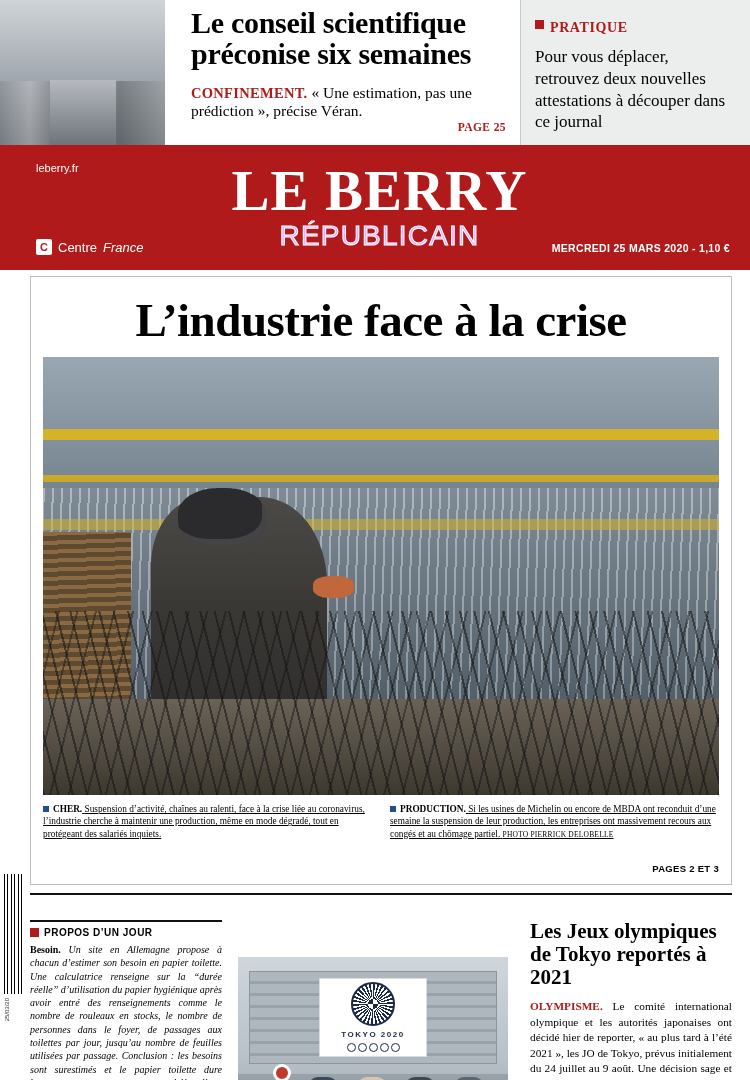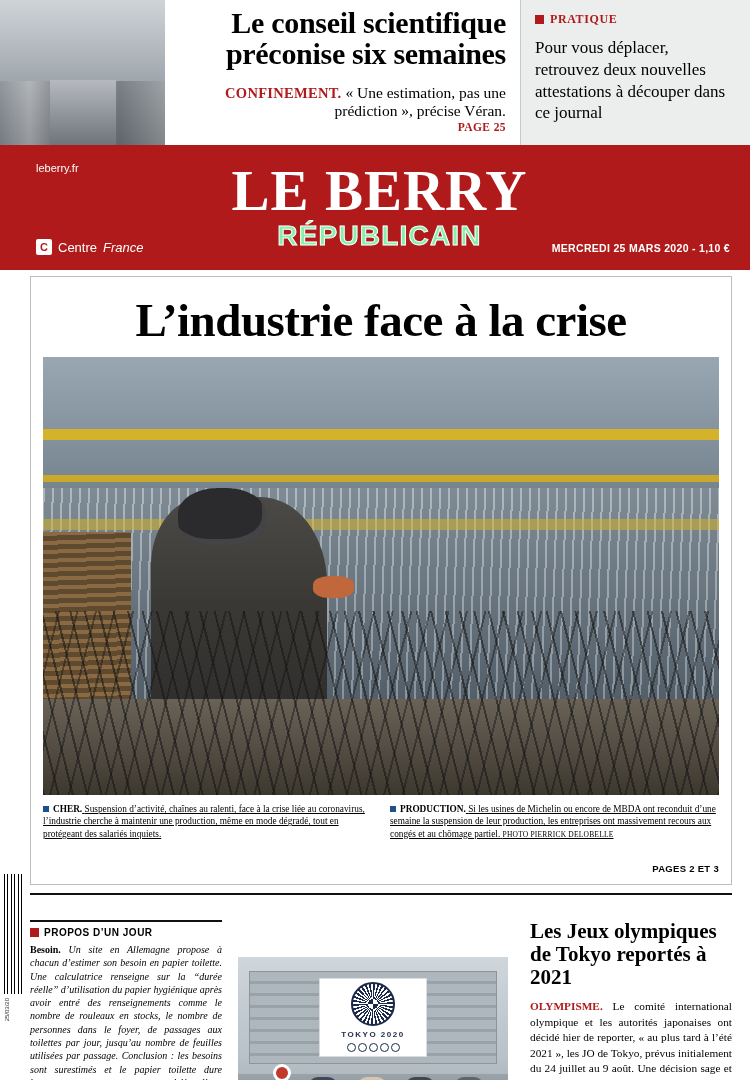--- a/index.html
+++ b/index.html
@@ -22,62 +22,62 @@
       position: relative; overflow: hidden;
   }
   .top-photo::after {
     content:""; position:absolute; left:30%; top:55%; width:40%; height:45%;
     background: linear-gradient(180deg,#b6bac0,#6e7479);
   }
   .top-photo::before {
     content:""; position:absolute; left:0; top:0; width:100%; height:56%;
     background: linear-gradient(180deg,#cfd4d8,#9fa6ad);
   }
-  .top-mid { flex: 1; padding: 8px 14px 6px 26px; position: relative; text-align: right; }
+  .top-mid { flex: 1; padding: 8px 14px 6px 26px; position: relative; }
   .top-mid h1 {
     font-size: 30px; line-height: 1.03; font-weight: 700; letter-spacing: -0.3px;
   }
   .top-mid .kicker-line {
     margin-top: 14px; font-size: 15.5px; line-height: 1.2;
   }
   .top-mid .kicker {
     color: #b01a1a; font-weight: 700; font-size: 14.5px; letter-spacing: .3px;
   }
   .page-ref {
     position: absolute; right: 14px; bottom: 12px;
     color: #b01a1a; font-weight: 700; font-size: 11.5px; letter-spacing: .4px;
   }
   .top-right {
     width: 230px; border-left: 1px solid #c9c9c9; background: #eceded;
     padding: 12px 14px 10px 14px;
   }
   .prat-head { display: flex; align-items: center; gap: 6px; margin-bottom: 10px; }
   .sq { width: 9px; height: 9px; background: #b01a1a; display: inline-block; }
-  .prat-label { color: #b01a1a; font-weight: 700; font-size: 12px; letter-spacing: .6px; }
+  .prat-label { color: #b01a1a; font-weight: 700; font-size: 14px; letter-spacing: .6px; margin-top: 8px; }
   .top-right p { font-size: 17px; line-height: 1.28; }
 
   
   .masthead {
     position: relative; height: 122px; background: #b01a1a; color: #fff;
     border-bottom: 3px solid #b01a1a;
     padding-left: 9px;
   }
   .site-url {
     position: absolute; left: 36px; top: 14px; font-size: 11px;
     font-family: "Liberation Sans", sans-serif;
   }
   .logo-wrap { text-align: center; padding-top: 16px; }
   .logo-main {
     font-family: "Liberation Serif", serif; font-weight: 700;
     font-size: 57px; letter-spacing: 1px; line-height: .95;
   }
   .logo-sub {
-    font-family: "Liberation Sans", sans-serif; font-weight: 700;
+    font-family: "Liberation Sans", sans-serif; font-weight: 400;
     font-size: 28px; letter-spacing: 1.2px; margin-top: 2px;
-    -webkit-text-stroke: 1px #fff; color: #86efac;
+    -webkit-text-stroke: 1px #fff; color: #f0abfc;
   }
   .cf-logo {
     position: absolute; left: 36px; bottom: 12px; display: flex; align-items: center; gap: 6px;
     font-family: "Liberation Sans", sans-serif; font-size: 13px;
   }
   .cf-mark {
     width: 16px; height: 16px; background: #fff; color: #b01a1a; border-radius: 2px;
     font-size: 11px; font-weight: 700; display: flex; align-items: center; justify-content: center;
   }
   .cf-italic { font-style: italic; }

